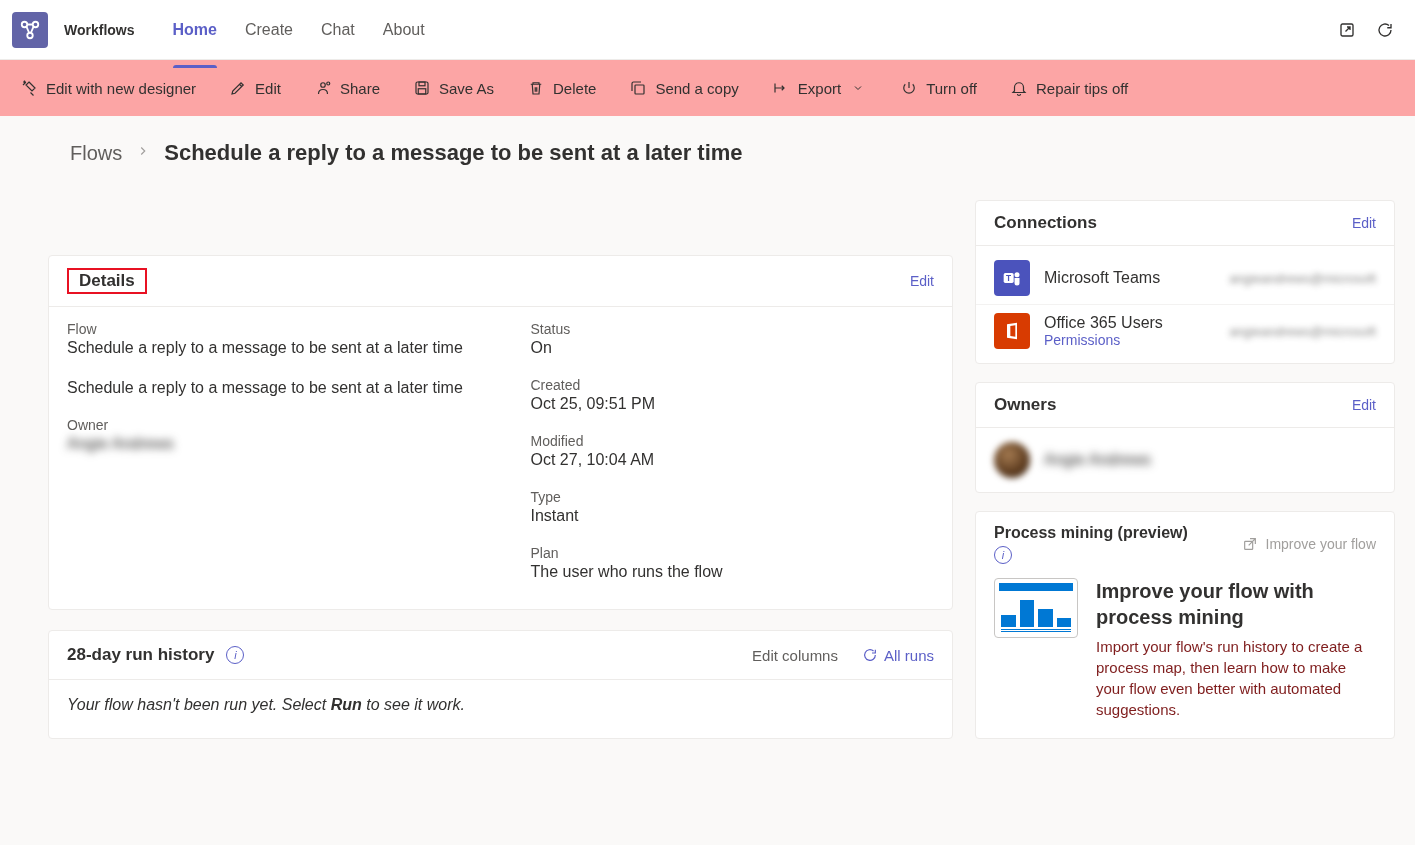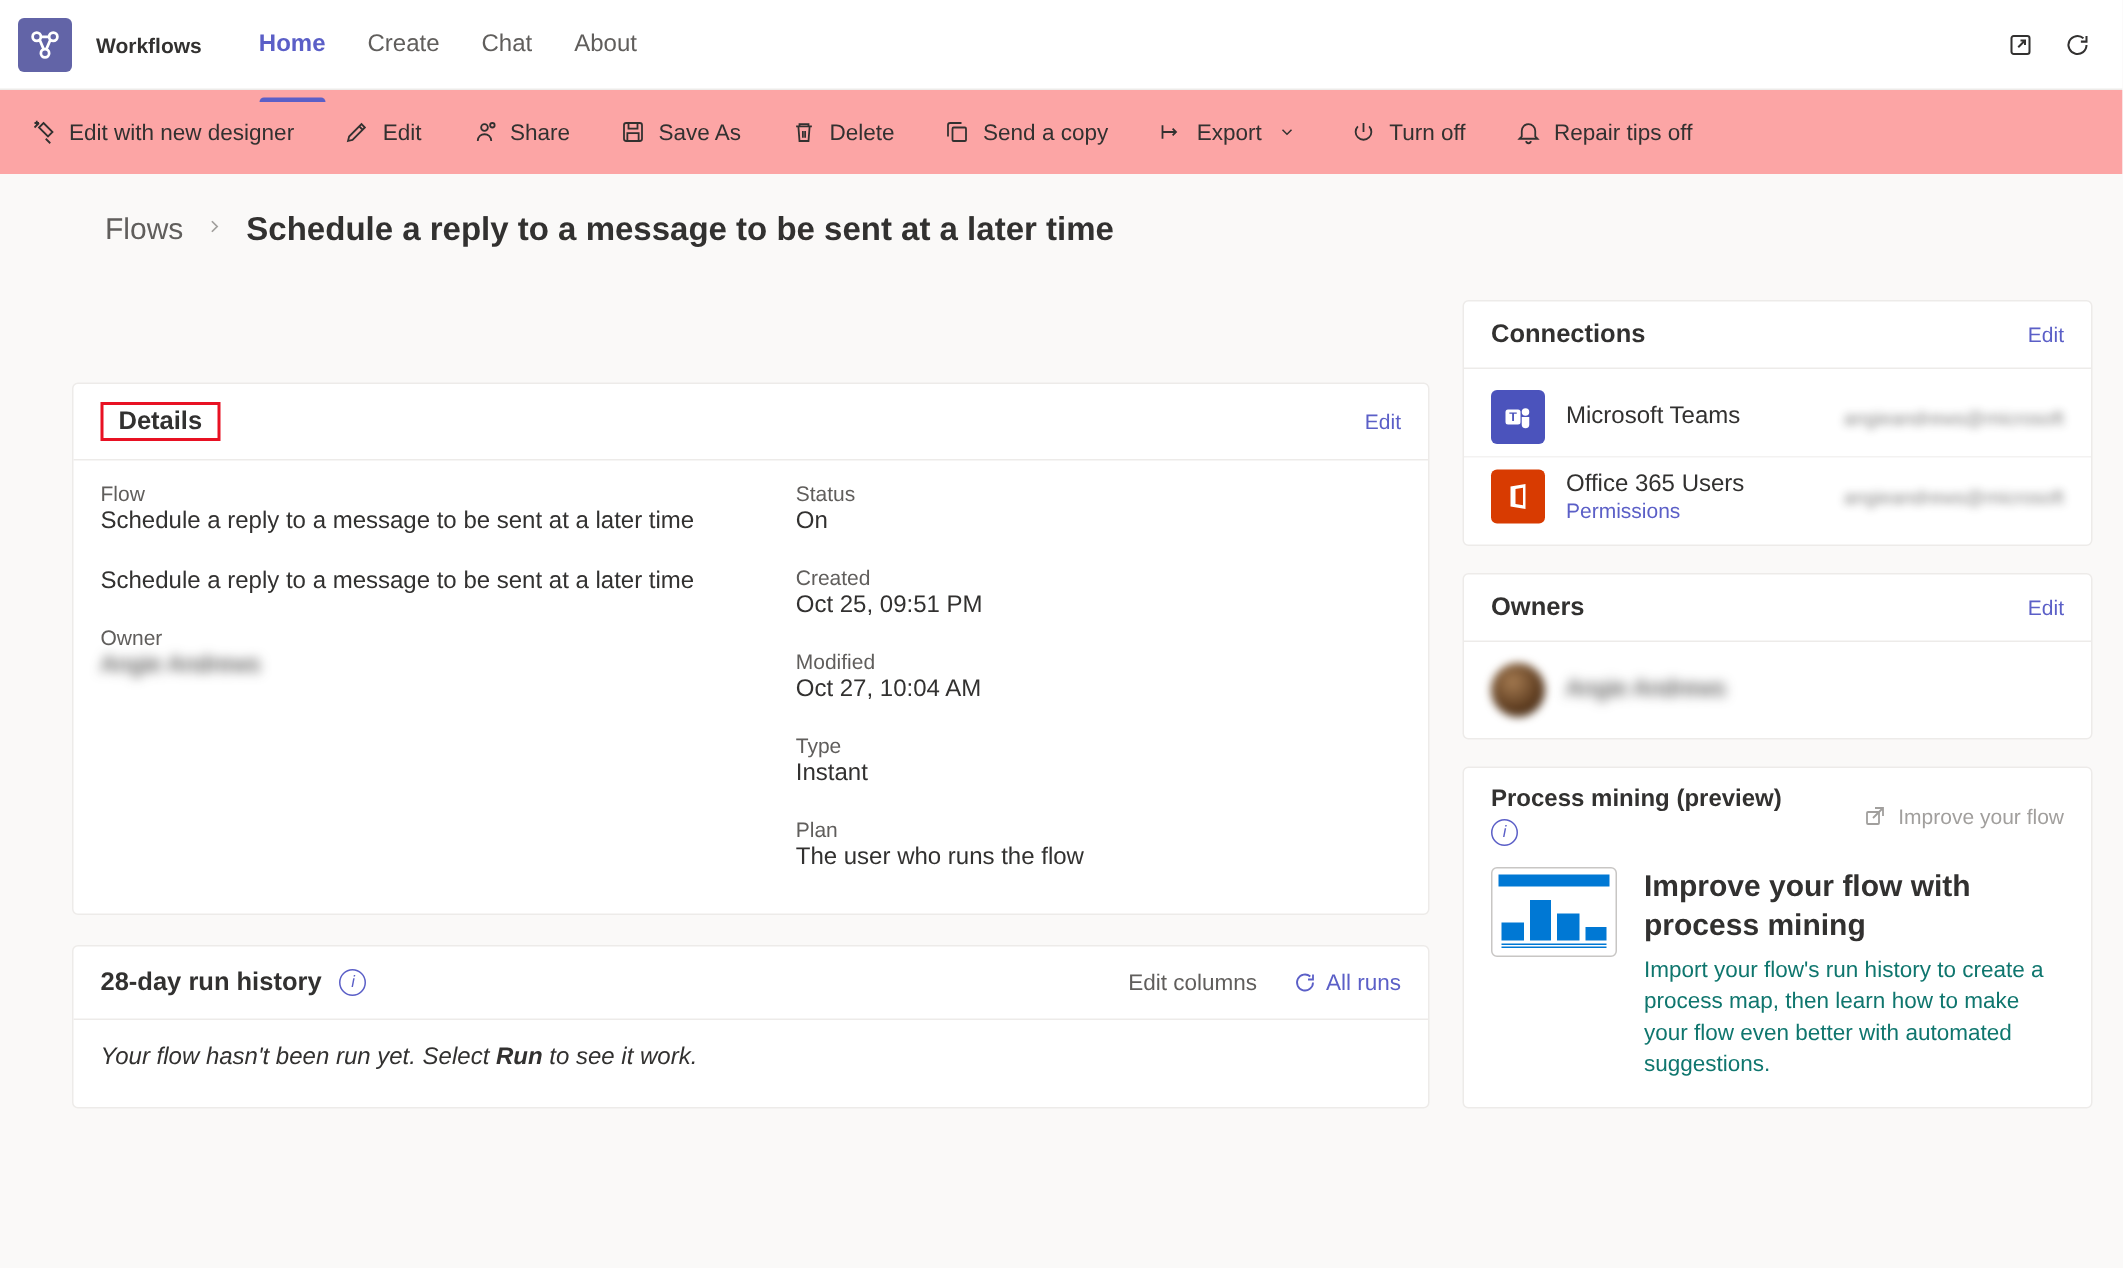--- a/index.html
+++ b/index.html
@@ -142,21 +142,21 @@
   }
   .pm-thumb .bars { position:absolute; bottom:10px; left:6px; right:6px; display:flex; align-items:flex-end; gap:4px; height:30px;}
   .pm-thumb .bars span { flex:1; background:#0078d4; }
   .pm-thumb .bars span:nth-child(1){height:40%;}
   .pm-thumb .bars span:nth-child(2){height:90%;}
   .pm-thumb .bars span:nth-child(3){height:60%;}
   .pm-thumb .bars span:nth-child(4){height:30%;}
   .pm-thumb .lines { position:absolute; bottom:4px; left:6px; right:6px; height:4px; display:flex; flex-direction:column; gap:1px;}
   .pm-thumb .lines span {height:1px; background:#0078d4;}
   .pm-head { font-size:20px; font-weight:700; line-height:1.3; margin-bottom:6px;}
-  .pm-desc { font-size:15px; color:#0f766e; line-height:1.4; }
+  .pm-desc { font-size:15px; color:#7f1d1d; line-height:1.4; }
 </style>
 </head>
 <body>
 
 <div class="top-header">
   <div class="app-logo">
     <svg viewBox="0 0 24 24" fill="none" stroke="#fff" stroke-width="2">
       <circle cx="6" cy="6" r="3"></circle>
         <circle cx="18" cy="6" r="3"></circle>
         <circle cx="12" cy="18" r="3"></circle>

